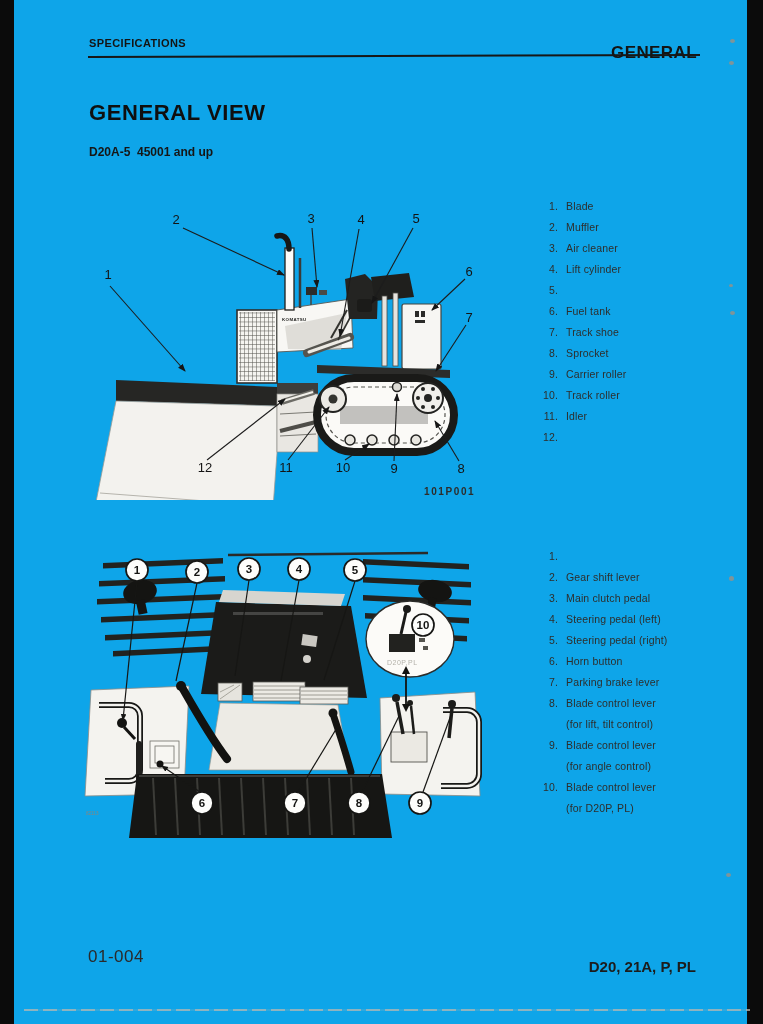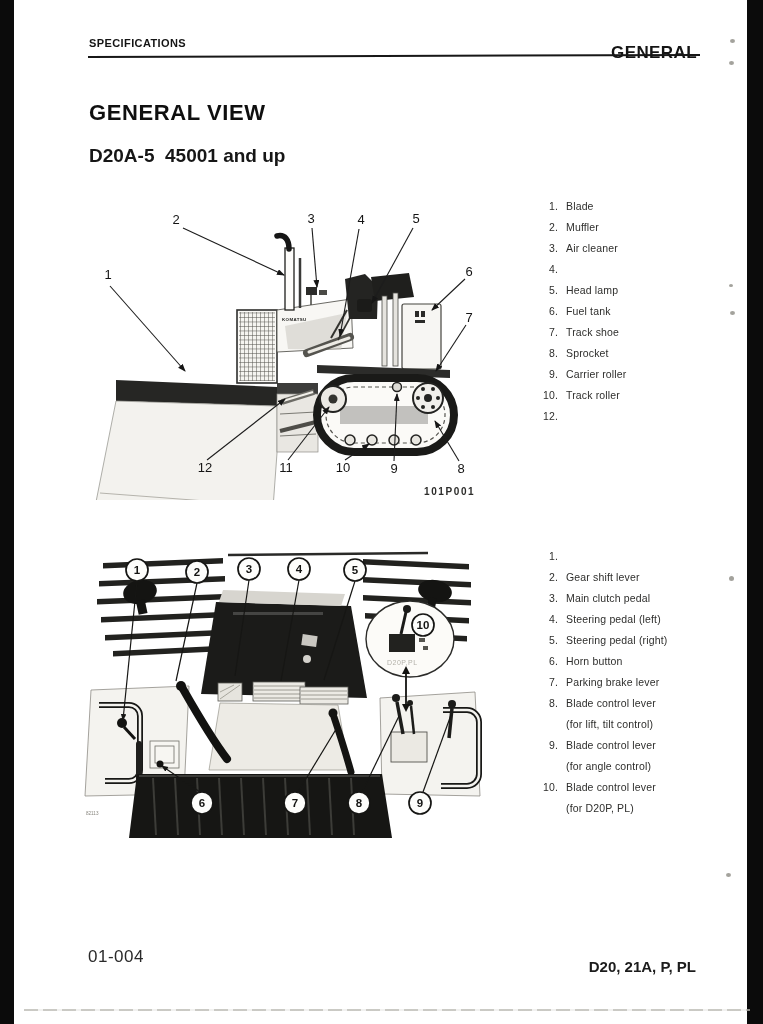--- a/index.html
+++ b/index.html
@@ -1,34 +1,34 @@
 <!DOCTYPE html>
 <html><head>
 <meta charset="utf-8">
 <style>
   html,body{margin:0;padding:0;background:#e6e6e4;}
-  .page{position:relative;width:763px;height:1024px;margin:0 auto;background:#ffffff;
+  .page{position:relative;width:763px;height:1024px;margin:0 auto;background:#0ea5e9;
         font-family:"Liberation Sans",sans-serif;color:#222;overflow:hidden;}
   .edge{position:absolute;top:0;height:100%;background:#0b0b0b;}
   .edge.left{left:0;width:14px;}
   .edge.right{left:747px;width:16px;}
   .bottom-line{position:absolute;left:24px;top:1009px;width:726px;height:2px;opacity:.75;
         background:repeating-linear-gradient(90deg,#b9b8b1 0 14px,rgba(185,184,177,.25) 14px 19px);}
   .speck{position:absolute;background:#93928b;border-radius:50%;opacity:.85;}
 
   .hdr-left{position:absolute;left:89px;top:37px;font-size:11px;font-weight:bold;
         letter-spacing:.4px;color:#141414;}
   .hdr-right{position:absolute;right:66px;top:43px;font-size:17px;font-weight:bold;
         letter-spacing:.4px;color:#141414;}
   .hdr-rule{position:absolute;left:88px;top:55px;width:612px;height:2px;background:#171717;
         transform:rotate(-0.2deg);}
 
   .title{position:absolute;left:89px;top:100px;font-size:22px;font-weight:bold;
         letter-spacing:.6px;color:#0f0f0f;}
-  .model{position:absolute;left:89px;top:145px;font-size:19px;font-weight:bold;
+  .model{position:absolute;left:89px;top:145px;font-size:12px;font-weight:bold;
         color:#161616;white-space:pre;}
 
   .fig{position:absolute;}
   .fig1{left:88px;top:200px;}
   .fig2{left:83px;top:542px;}
   .fig-caption{position:absolute;left:424px;top:486px;font-size:10px;letter-spacing:1.6px;
         color:#2d2d2b;font-weight:bold;}
 
   .plist{position:absolute;left:536px;width:190px;font-size:10.5px;line-height:21px;
         color:#2e2e2c;letter-spacing:.15px;}
@@ -204,44 +204,48 @@
     <div class="row">
         <span class="num">2.</span>
         <span class="txt">Muffler</span>
       </div>
     <div class="row">
         <span class="num">3.</span>
         <span class="txt">Air cleaner</span>
       </div>
     <div class="row">
         <span class="num">4.</span>
+        <span class="txt">Lift cylinder</span>
       </div>
     <div class="row">
         <span class="num">5.</span>
-        <span class="txt">Head lamp</span>
       </div>
     <div class="row">
         <span class="num">6.</span>
         <span class="txt">Fuel tank</span>
       </div>
     <div class="row">
         <span class="num">7.</span>
         <span class="txt">Track shoe</span>
       </div>
     <div class="row">
         <span class="num">8.</span>
         <span class="txt">Sprocket</span>
       </div>
     <div class="row">
         <span class="num">9.</span>
         <span class="txt">Carrier roller</span>
       </div>
     <div class="row">
         <span class="num">10.</span>
         <span class="txt">Track roller</span>
+      </div>
+    <div class="row">
+        <span class="num">11.</span>
+        <span class="txt">Idler</span>
       </div>
     <div class="row">
         <span class="num">12.</span>
       </div>
   </div>
 
   <svg class="fig fig2" width="400" height="296" viewBox="0 0 400 296">
     <defs>
       <marker id="ah2" markerWidth="8" markerHeight="7" refX="6" refY="2.75" orient="auto" markerUnits="userSpaceOnUse">
         <path d="M0,0 L7,2.75 L0,5.5 z" fill="#161614"></path>

